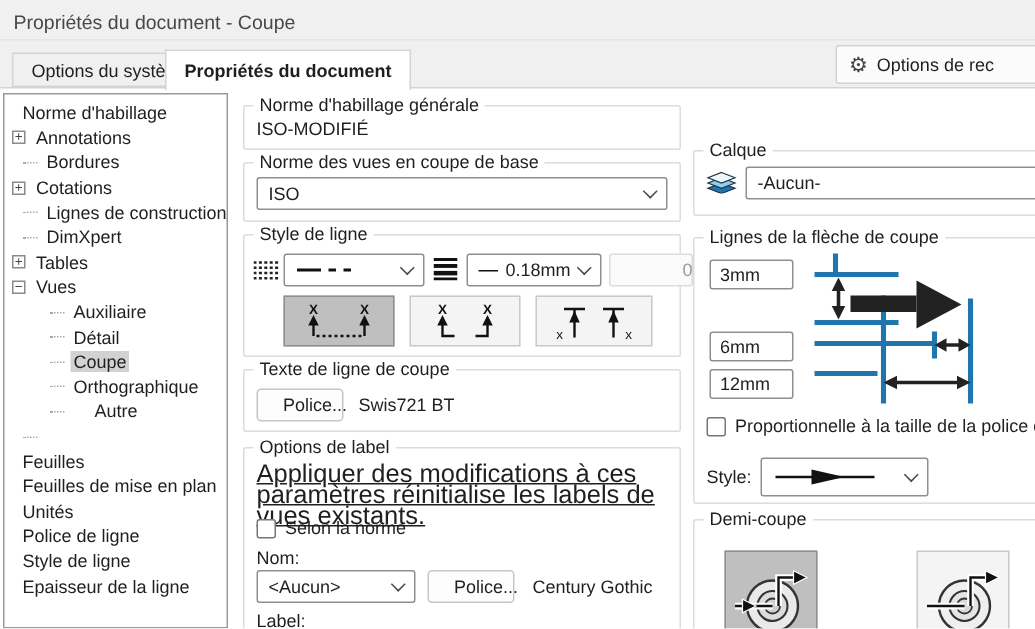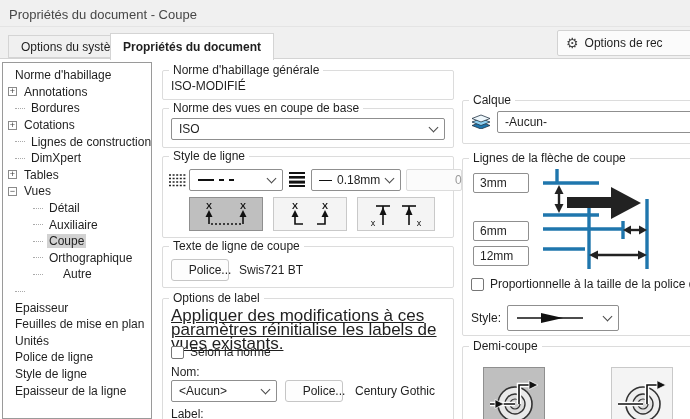--- a/index.html
+++ b/index.html
@@ -101,43 +101,43 @@
       <div class="trow" style="padding-left: 5px;">
         <span class="ebox">+</span>
         <span class="tlabel">Tables</span>
       </div>
       <div class="trow" style="padding-left: 5px;">
         <span class="ebox">−</span>
         <span class="tlabel">Vues</span>
       </div>
       <div class="trow" style="padding-left: 30px;">
         <span class="twig"></span>
+        <span class="tlabel">Auxiliaire</span>
+      </div>
+      <div class="trow" style="padding-left: 30px;">
+        <span class="twig"></span>
         <span class="tlabel">Détail</span>
       </div>
+      <div class="trow sel" style="padding-left: 30px;">
+        <span class="twig"></span>
+        <span class="tlabel">Coupe</span>
+      </div>
       <div class="trow" style="padding-left: 30px;">
         <span class="twig"></span>
-        <span class="tlabel">Auxiliaire</span>
-      </div>
-      <div class="trow sel" style="padding-left: 30px;">
-        <span class="twig"></span>
-        <span class="tlabel">Coupe</span>
-      </div>
-      <div class="trow" style="padding-left: 30px;">
-        <span class="twig"></span>
         <span class="tlabel">Orthographique</span>
       </div>
       <div class="trow" style="padding-left: 30px; gap: 14px;">
         <span class="twig"></span>
         <span class="tlabel">Autre</span>
       </div>
       <div class="trow" style="padding-left: 12px;">
         <span class="twig"></span>
       </div>
       <div class="trow" style="padding-left: 10px;">
-        <span class="tlabel">Epaisseur</span>
+        <span class="tlabel">Feuilles</span>
       </div>
       <div class="trow" style="padding-left: 10px;">
         <span class="tlabel">Feuilles de mise en plan</span>
       </div>
       <div class="trow" style="padding-left: 10px;">
         <span class="tlabel">Unités</span>
       </div>
       <div class="trow" style="padding-left: 10px;">
         <span class="tlabel">Police de ligne</span>
       </div>

